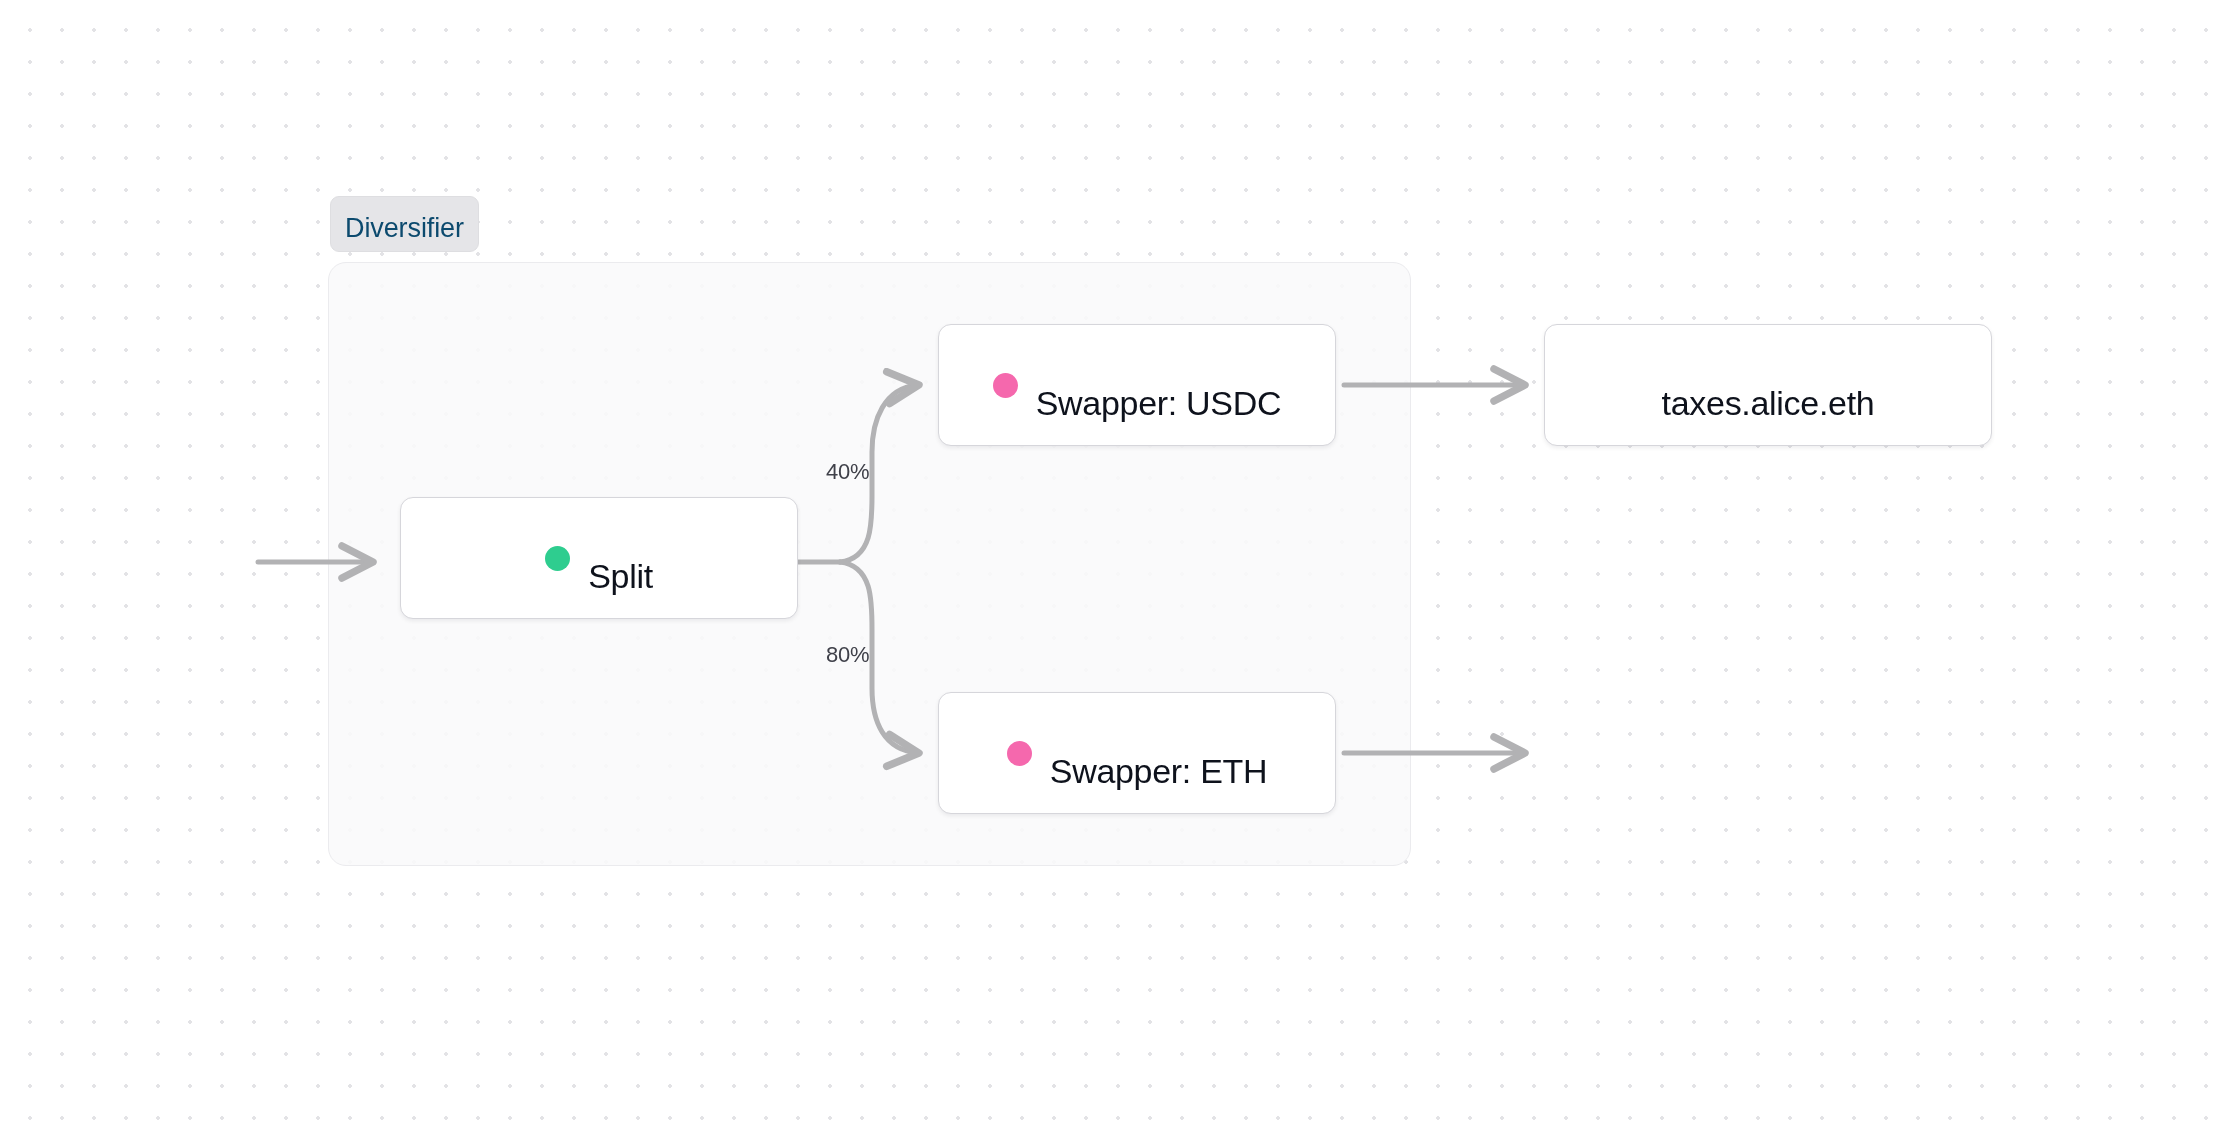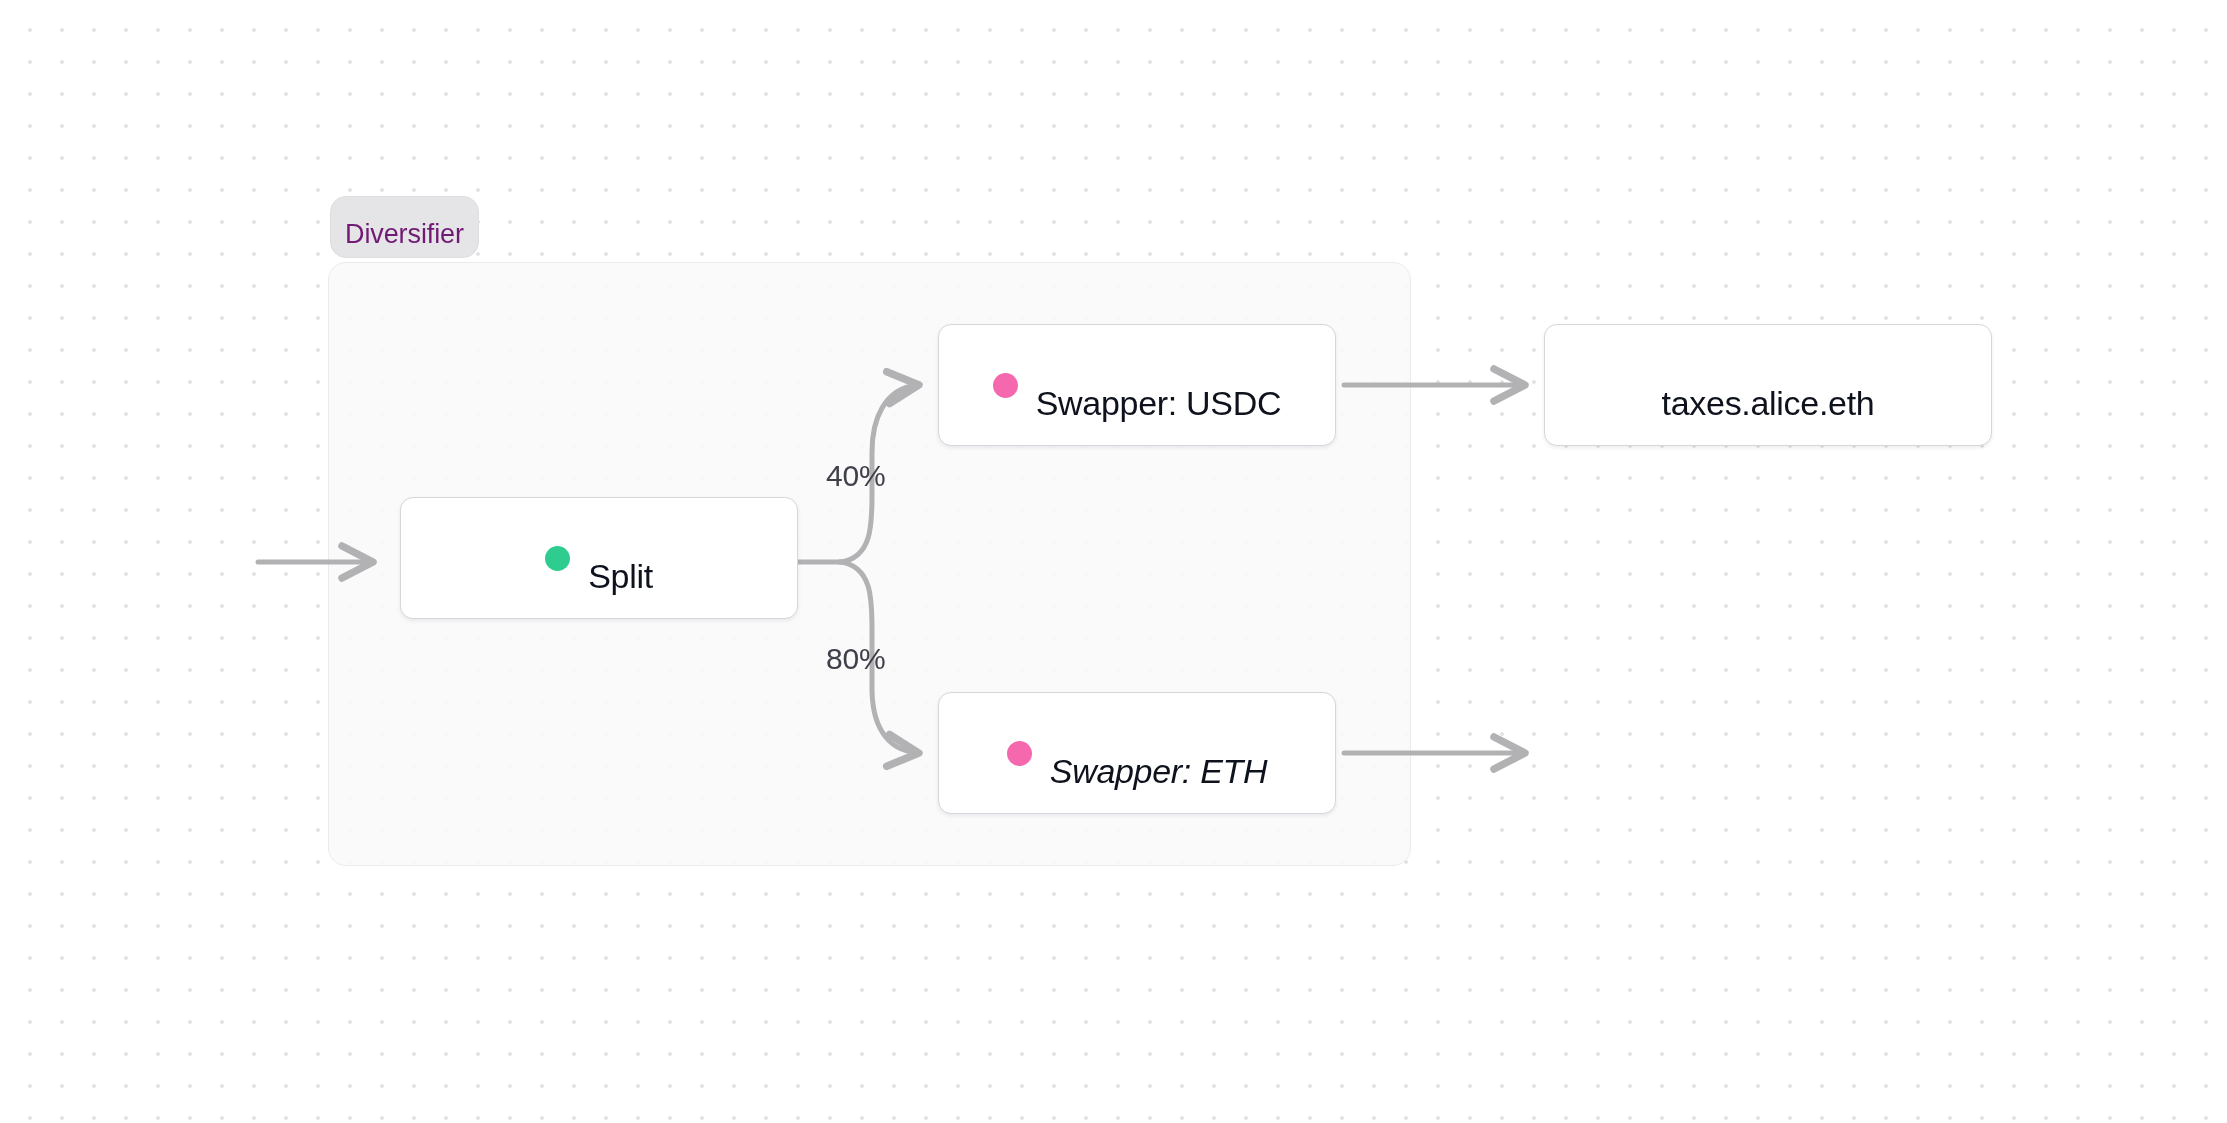--- a/index.html
+++ b/index.html
@@ -32,25 +32,25 @@
     border: 1px solid #ebebee;
     box-sizing: border-box;
   }
 
   .group-badge {
     position: absolute;
     left: 330px;
     top: 196px;
     background: #e5e5e8;
     border: 1px solid #dedee1;
-    border-radius: 16px;
-    padding: 24px 14px 9px 14px;
+    border-radius: 9px;
+    padding: 18px 14px 9px 14px;
     font-size: 27px;
     line-height: 1;
-    color: #701a75;
+    color: #0c4a6e;
     letter-spacing: -0.1px;
     box-sizing: border-box;
     white-space: nowrap;
   }
 
   
   .node {
     position: absolute;
     box-sizing: border-box;
     background: #ffffff;
@@ -71,38 +71,38 @@
     width: 25px;
     height: 25px;
     border-radius: 50%;
     flex: 0 0 auto;
   }
 
   .node-label { display: inline-block; margin-top: 36px; }
 
   #node-split   { left: 400px;  top: 497px; width: 398px;  height: 122px; }
   #node-usdc    { left: 938px;  top: 324px; width: 398px;  height: 122px; }
-  #node-eth     { left: 938px;  top: 692px; width: 398px;  height: 122px; font-style: italic; }
+  #node-eth     { left: 938px;  top: 692px; width: 398px;  height: 122px; }
   #node-taxes   { left: 1544px; top: 324px; width: 448px;  height: 122px; }
   #node-alice   { left: 1544px; top: 692px; width: 398px;  height: 122px; }
 
   
   #edges {
     position: absolute;
     left: 0;
     top: 0;
     width: 2227px;
     height: 1123px;
     pointer-events: none;
   }
 
   
   .pct-label {
     position: absolute;
-    font-size: 30px;
+    font-size: 22px;
     color: #3f4049;
     letter-spacing: -0.2px;
     white-space: nowrap;
   }
   #pct-40 { left: 826px; top: 459px; }
   #pct-60 { left: 826px; top: 642px; }
 </style>
 </head>
 <body>
 

